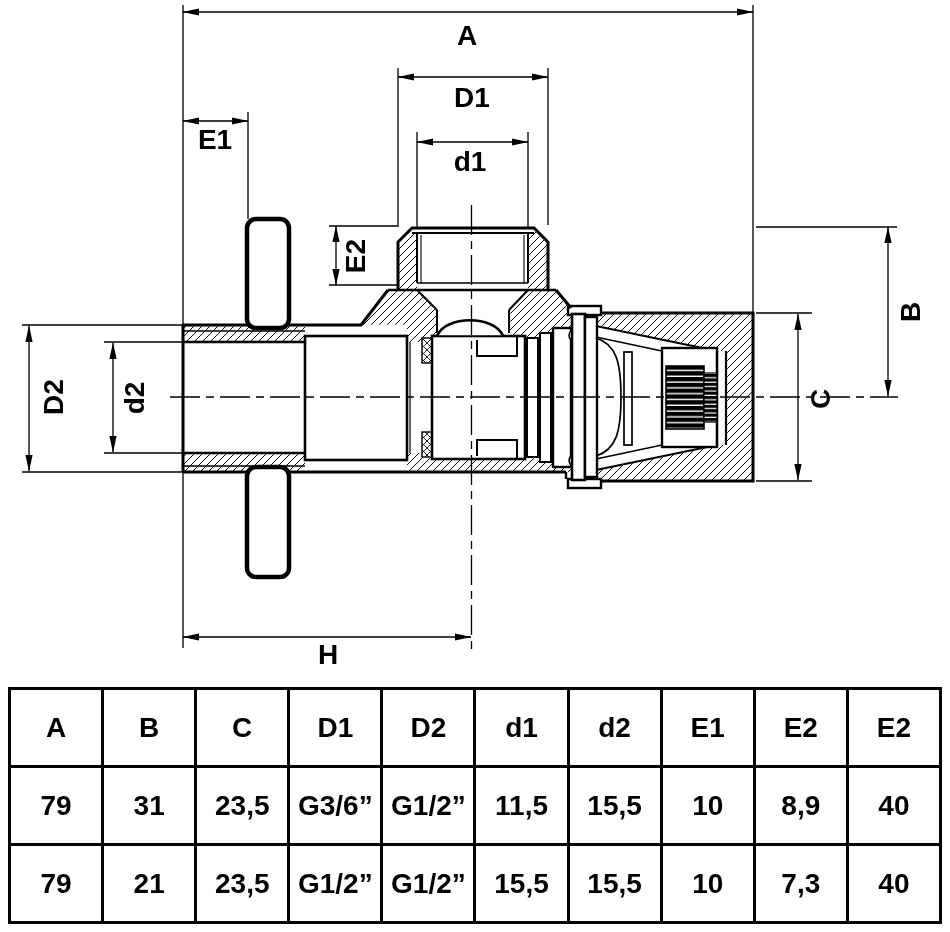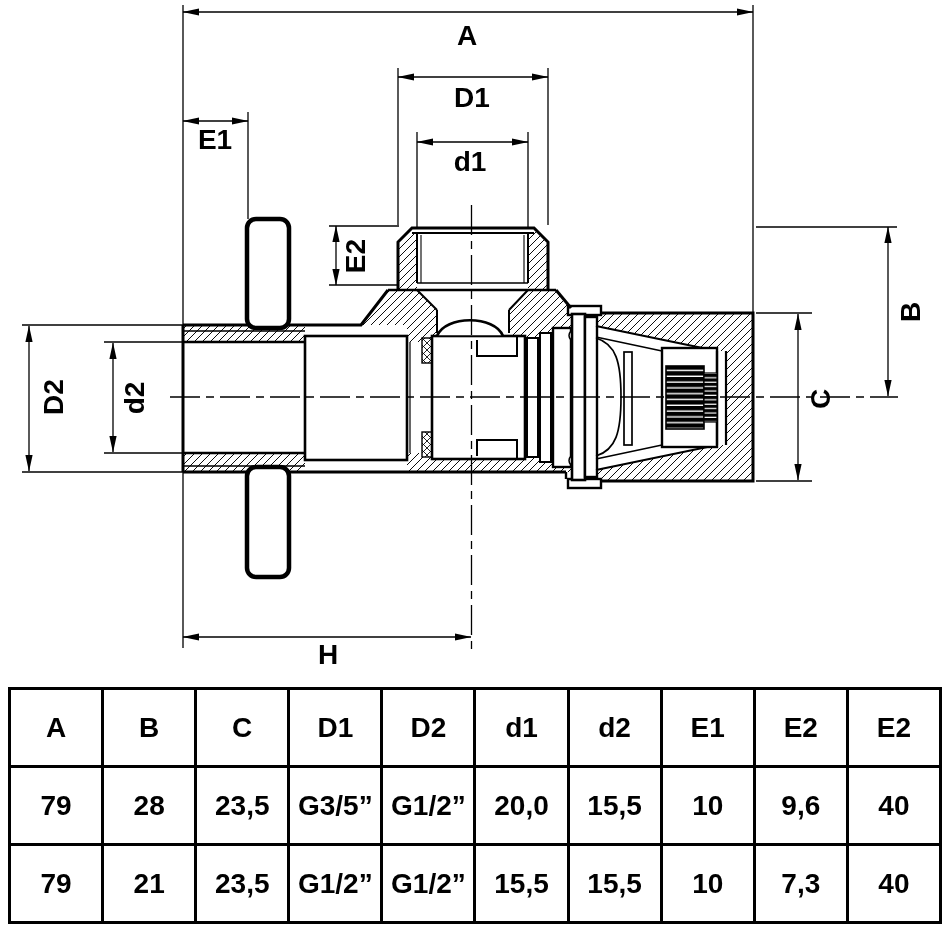--- a/index.html
+++ b/index.html
@@ -181,28 +181,28 @@
     <th>D1</th>
     <th>D2</th>
     <th>d1</th>
     <th>d2</th>
     <th>E1</th>
     <th>E2</th>
     <th>E2</th>
   </tr>
   <tr>
     <td>79</td>
-    <td>28</td>
+    <td>31</td>
     <td>23,5</td>
-    <td>G3/5”</td>
+    <td>G3/6”</td>
     <td>G1/2”</td>
-    <td>20,0</td>
+    <td>11,5</td>
     <td>15,5</td>
     <td>10</td>
-    <td>9,6</td>
+    <td>8,9</td>
     <td>40</td>
   </tr>
   <tr>
     <td>79</td>
     <td>21</td>
     <td>23,5</td>
     <td>G1/2”</td>
     <td>G1/2”</td>
     <td>15,5</td>
     <td>15,5</td>

